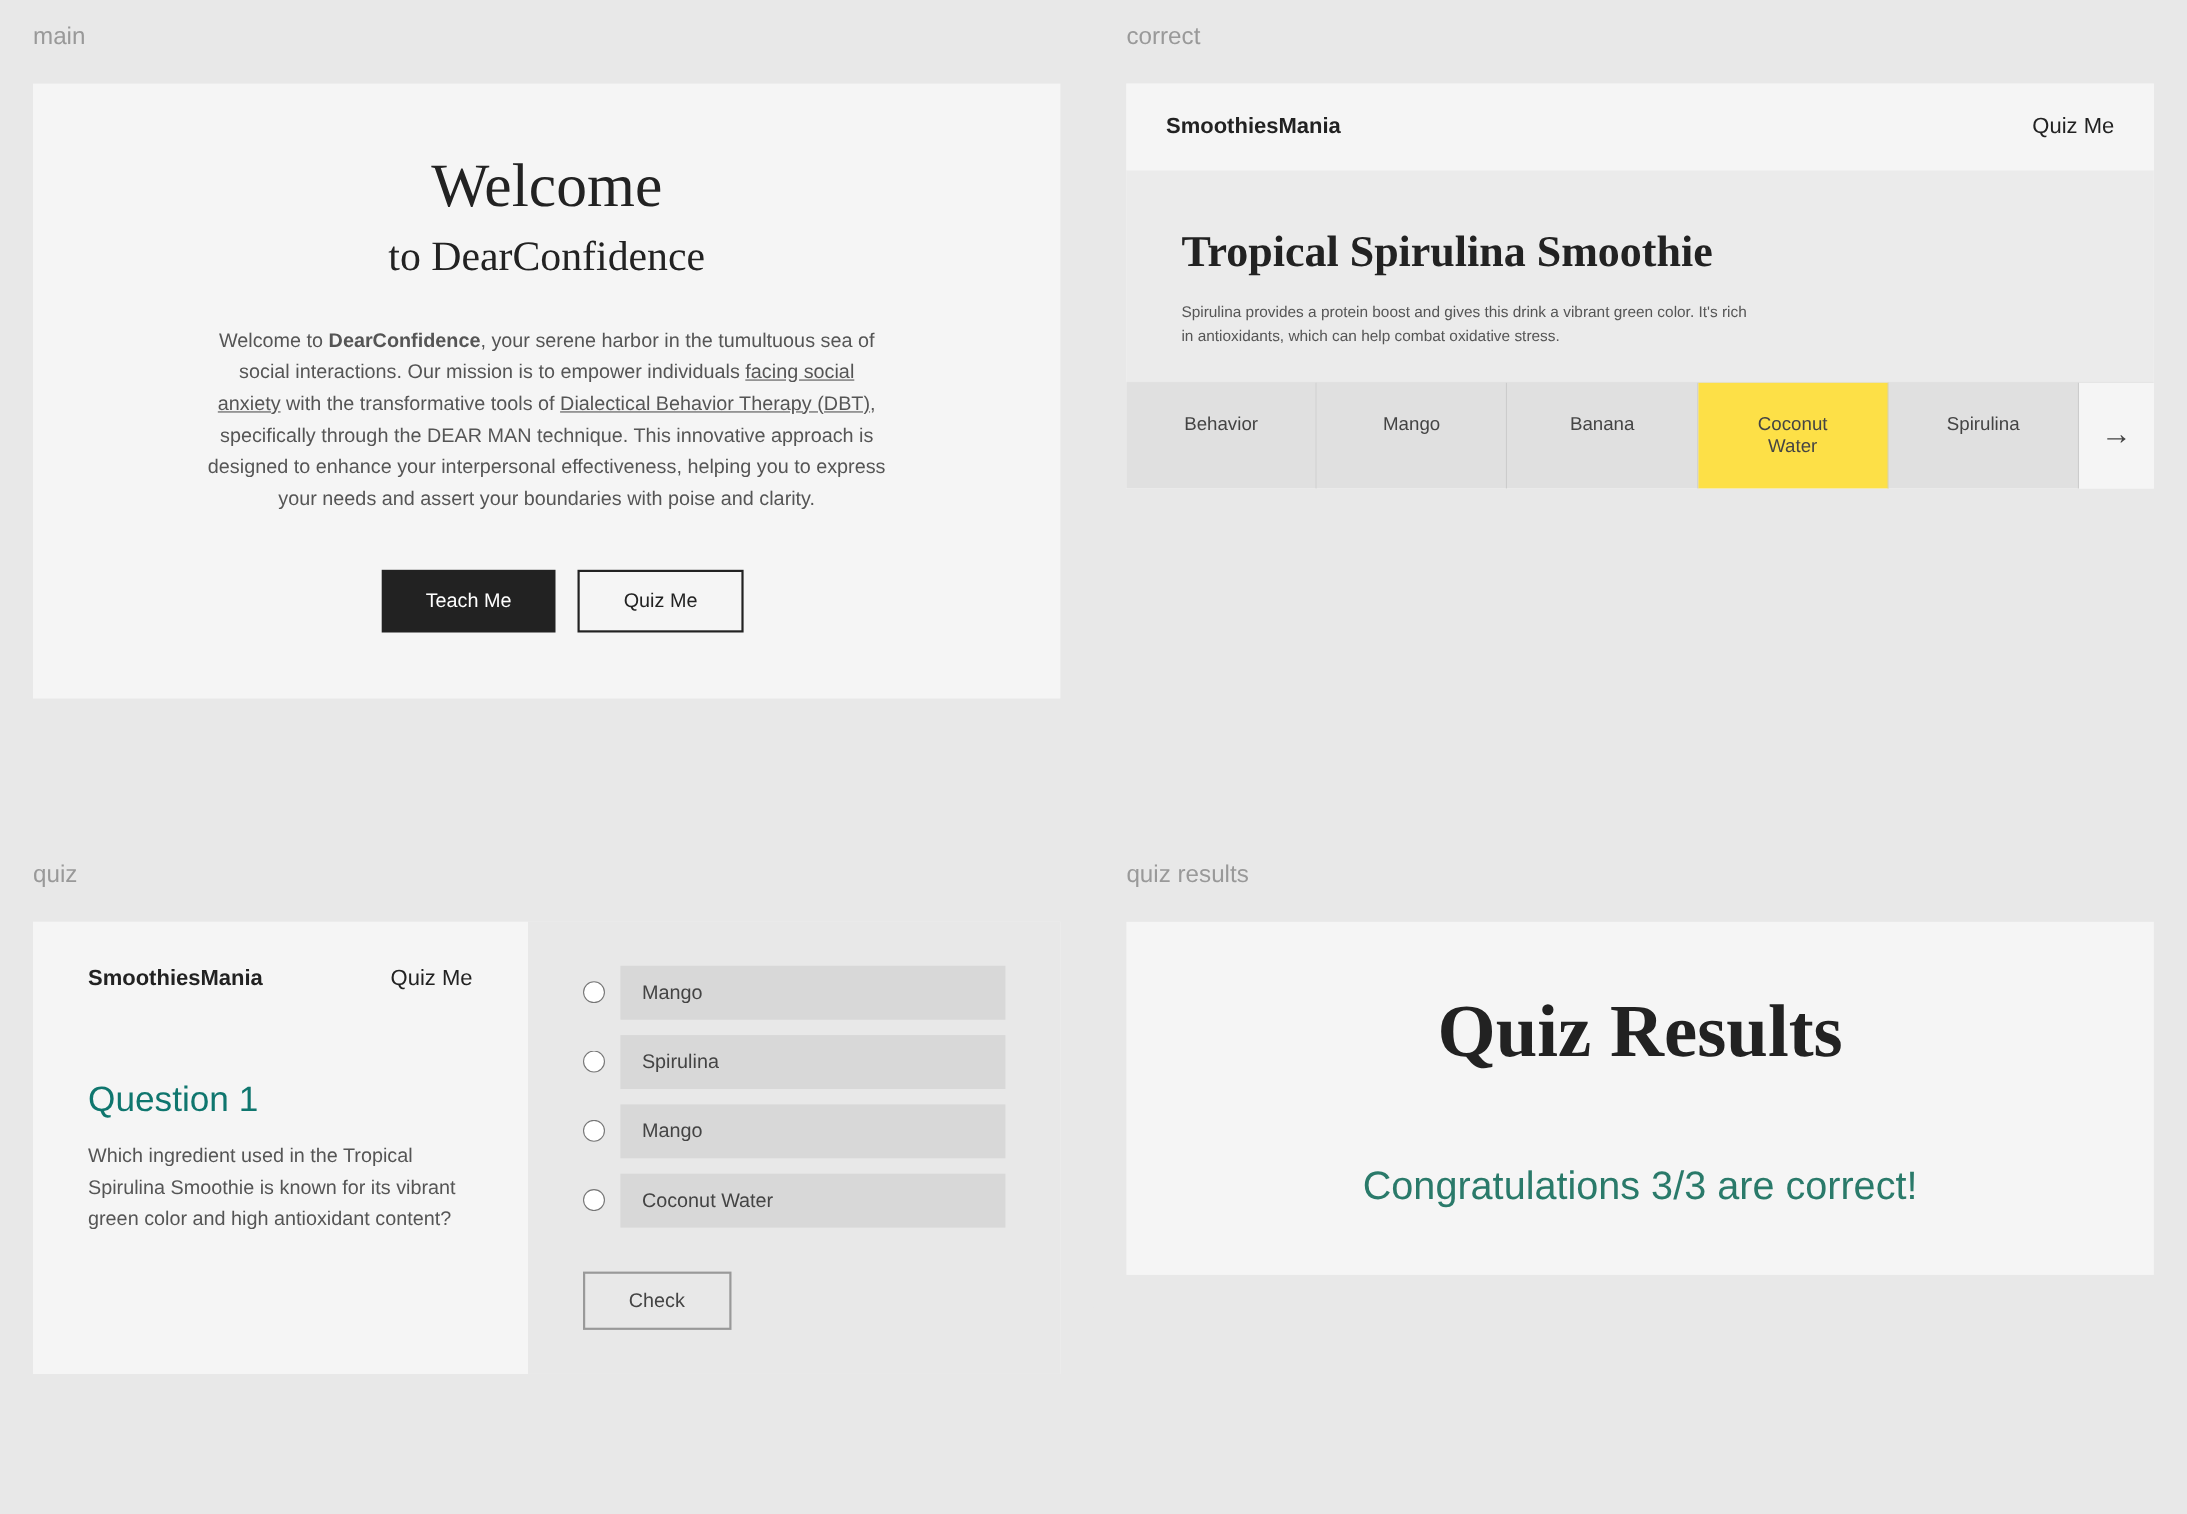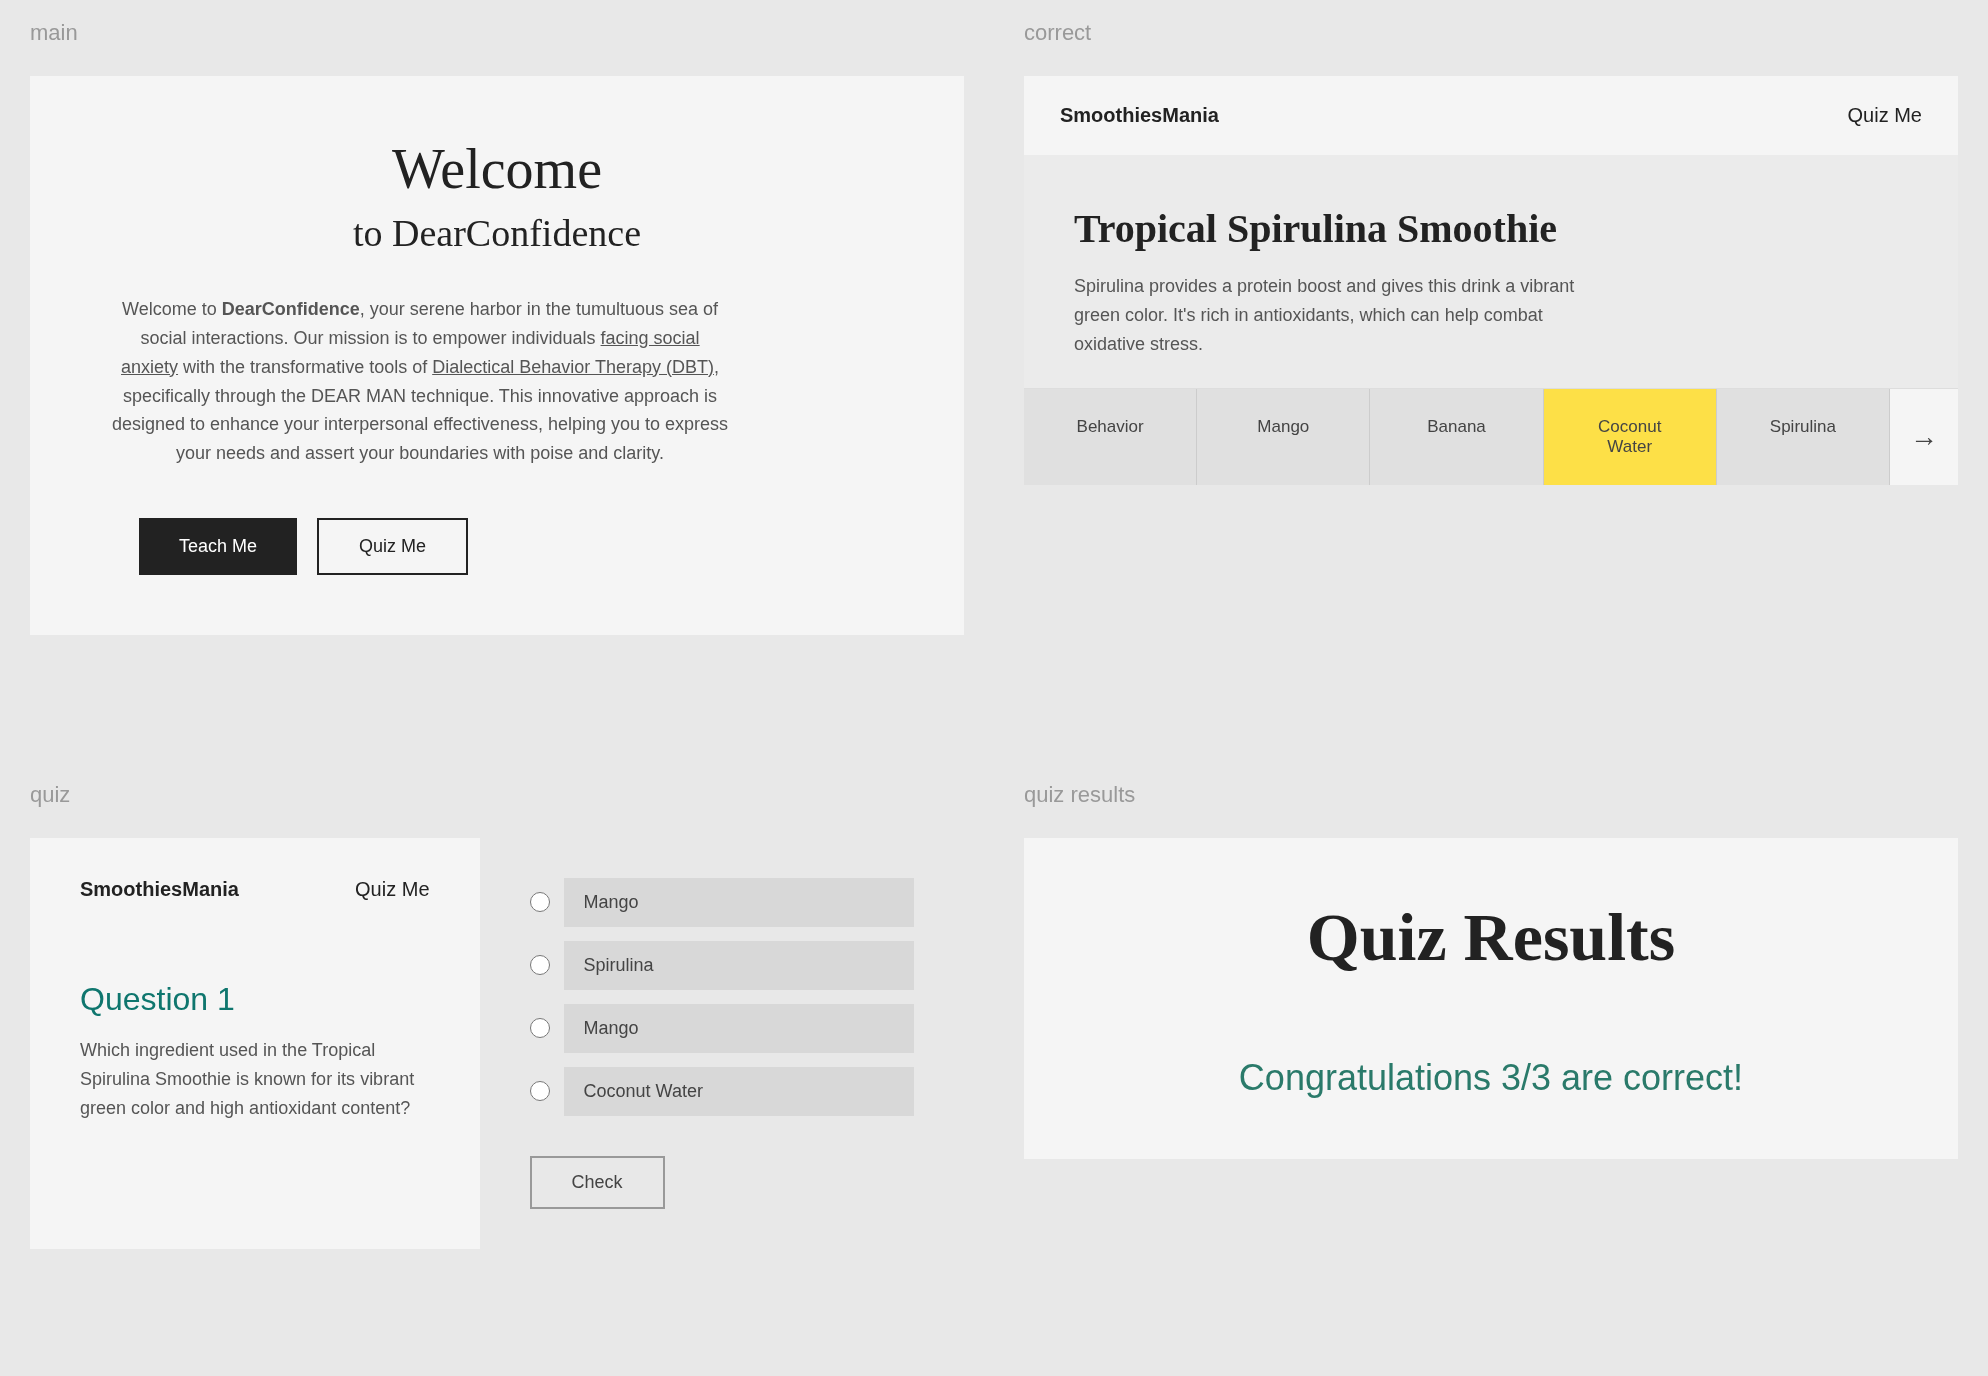--- a/index.html
+++ b/index.html
@@ -32,20 +32,21 @@
     
     .main-quadrant {
       background: #e8e8e8;
     }
 
     .main-card {
       background: #f5f5f5;
       flex: 1;
       display: flex;
       flex-direction: column;
+      align-items: center;
       justify-content: center;
       padding: 60px 80px;
       text-align: center;
     }
 
     .main-card h1 {
       font-size: 56px;
       font-weight: normal;
       color: #222;
       line-height: 1.2;
@@ -148,21 +149,21 @@
 
     .learning-content h2 {
       font-size: 40px;
       font-weight: bold;
       color: #222;
       margin-bottom: 20px;
     }
 
     .learning-content p {
       font-family: Arial, sans-serif;
-      font-size: 18px;
+      font-size: 14px;
       color: #555;
       line-height: 1.6;
       max-width: 520px;
     }
 
     .ingredients-bar {
       display: flex;
       align-items: stretch;
       border-top: 1px solid #ddd;
       margin-top: auto;

